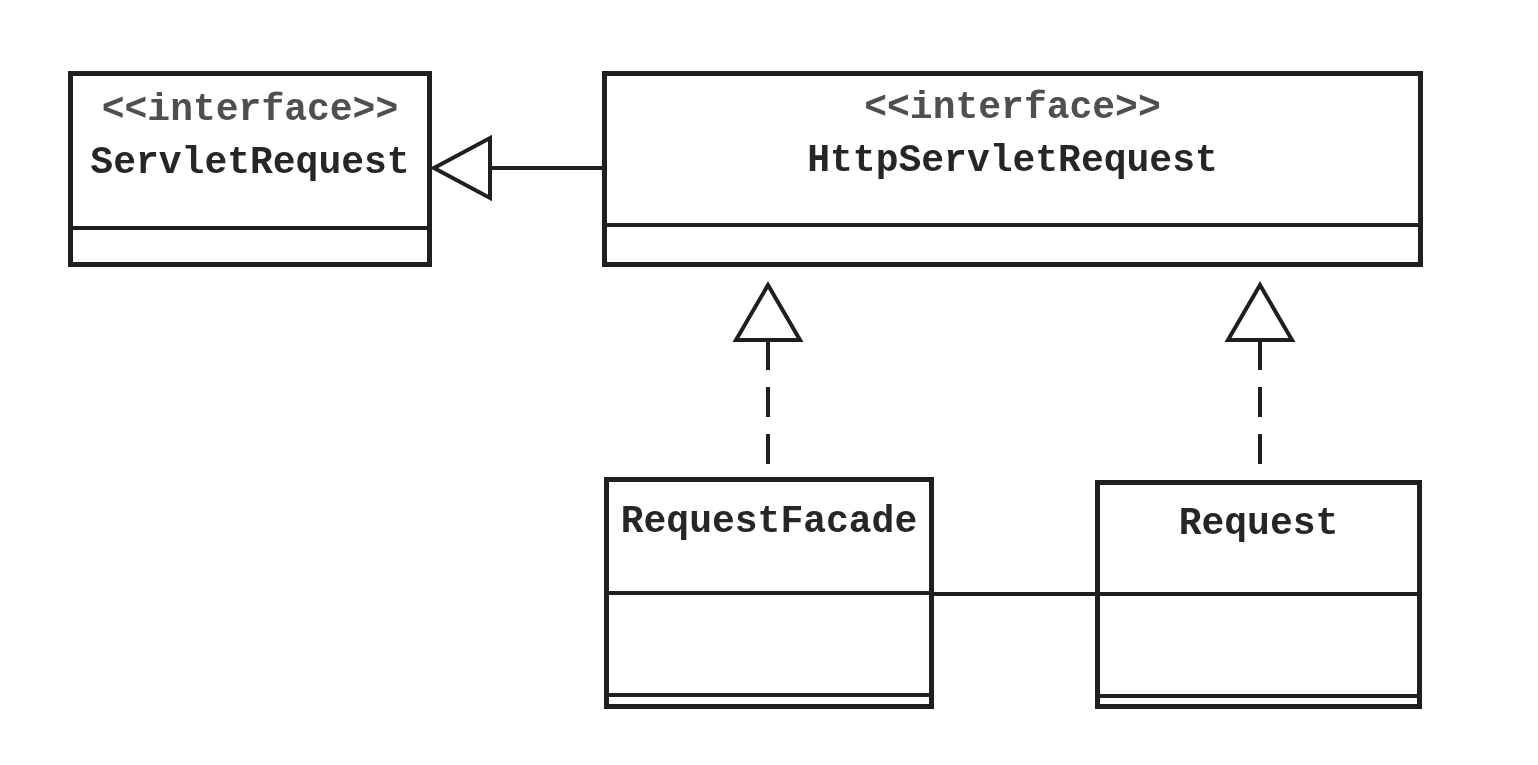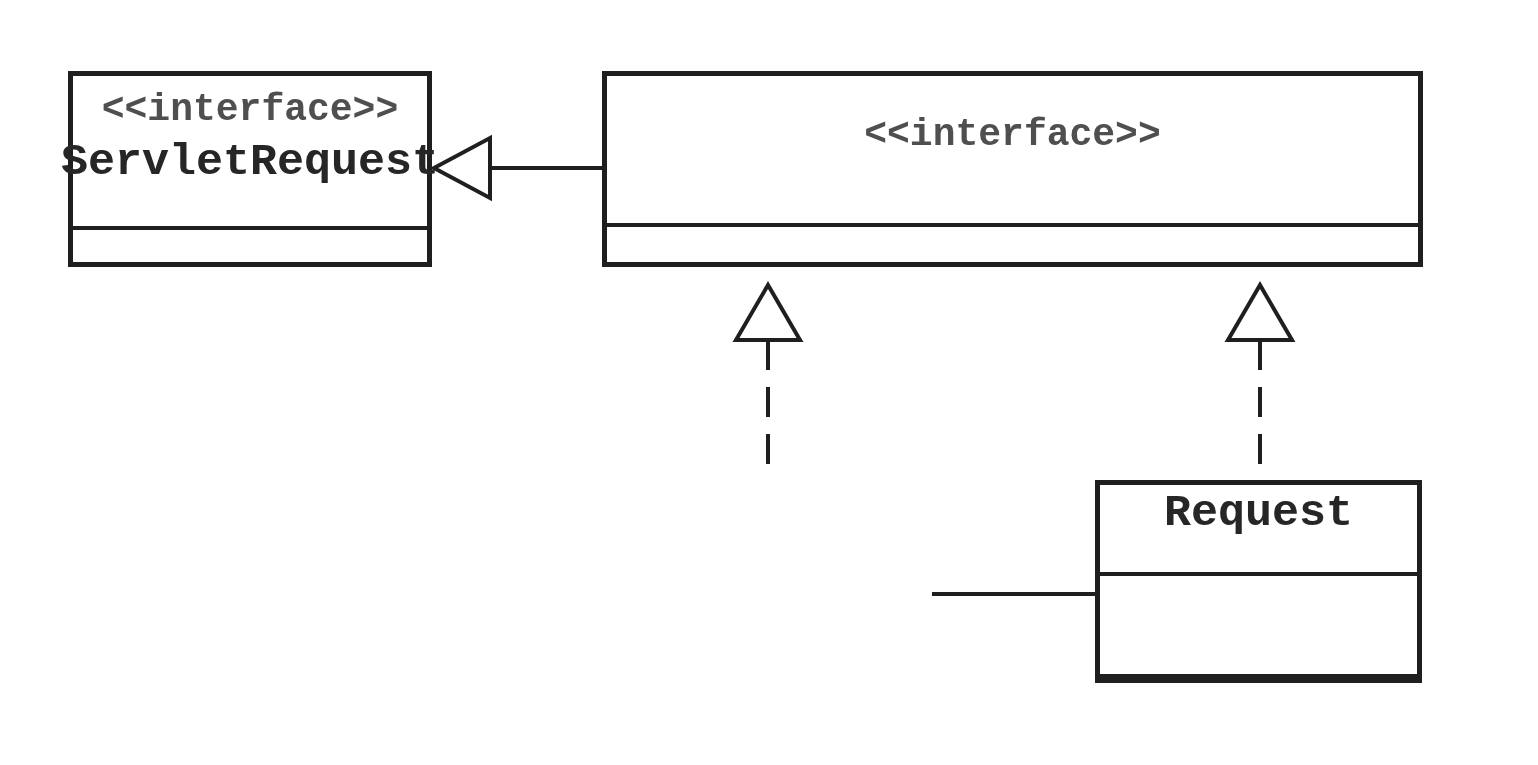--- a/index.html
+++ b/index.html
@@ -44,40 +44,40 @@
     text-align: center;
   }
   .stereo {
     font-size: 38px;
     font-weight: 600;
     line-height: 52px;
     color: var(--stereo);
     white-space: pre;
   }
   .cname {
-    font-size: 45px;
+    font-size: 38px;
     font-weight: 700;
     line-height: 54px;
     color: var(--cname);
     white-space: pre;
   }
   .comp { box-sizing: border-box; border-top: 4px solid var(--line); flex: 1; }
 
   
   #box-servletrequest      { left: 68px;   top: 71px;  width: 364px; height: 196px; }
   #box-servletrequest .hdr { height: 121px; }
 
   #box-httpservletrequest      { left: 602px; top: 71px;  width: 821px; height: 196px; }
   #box-httpservletrequest .hdr { height: 118px; }
 
   #box-requestfacade      { left: 604px;  top: 477px; width: 330px; height: 232px; }
   #box-requestfacade .hdr { height: 80px; }
   #box-requestfacade .comp-attrs { flex: none; height: 73px; }
 
-  #box-request      { left: 1095px; top: 480px; width: 327px; height: 203px; }
+  #box-request      { left: 1095px; top: 480px; width: 327px; height: 229px; }
   #box-request .hdr { height: 78px; }
   #box-request .comp-attrs { flex: none; height: 73px; }
 </style>
 </head>
 <body>
 
 <div class="canvas">
 
   <svg class="connectors" viewBox="0 0 1538 765" aria-hidden="true">
 
@@ -105,24 +105,32 @@
     <div class="hdr">
       <div class="stereo">&lt;&lt;interface&gt;&gt;</div>
       <div class="cname">ServletRequest</div>
     </div>
     <div class="comp"></div>
   </div>
 
   <div class="uml-class" id="box-httpservletrequest">
     <div class="hdr">
       <div class="stereo">&lt;&lt;interface&gt;&gt;</div>
+      <div class="cname">HttpServletRequest</div>
     </div>
     <div class="comp"></div>
   </div>
 
+  <div class="uml-class" id="box-requestfacade">
+    <div class="hdr">
+      <div class="cname">RequestFacade</div>
+    </div>
+    <div class="comp comp-attrs"></div>
+    <div class="comp"></div>
+  </div>
 
   <div class="uml-class" id="box-request">
     <div class="hdr">
       <div class="cname">Request</div>
     </div>
     <div class="comp comp-attrs"></div>
     <div class="comp"></div>
   </div>
 
 </div>

